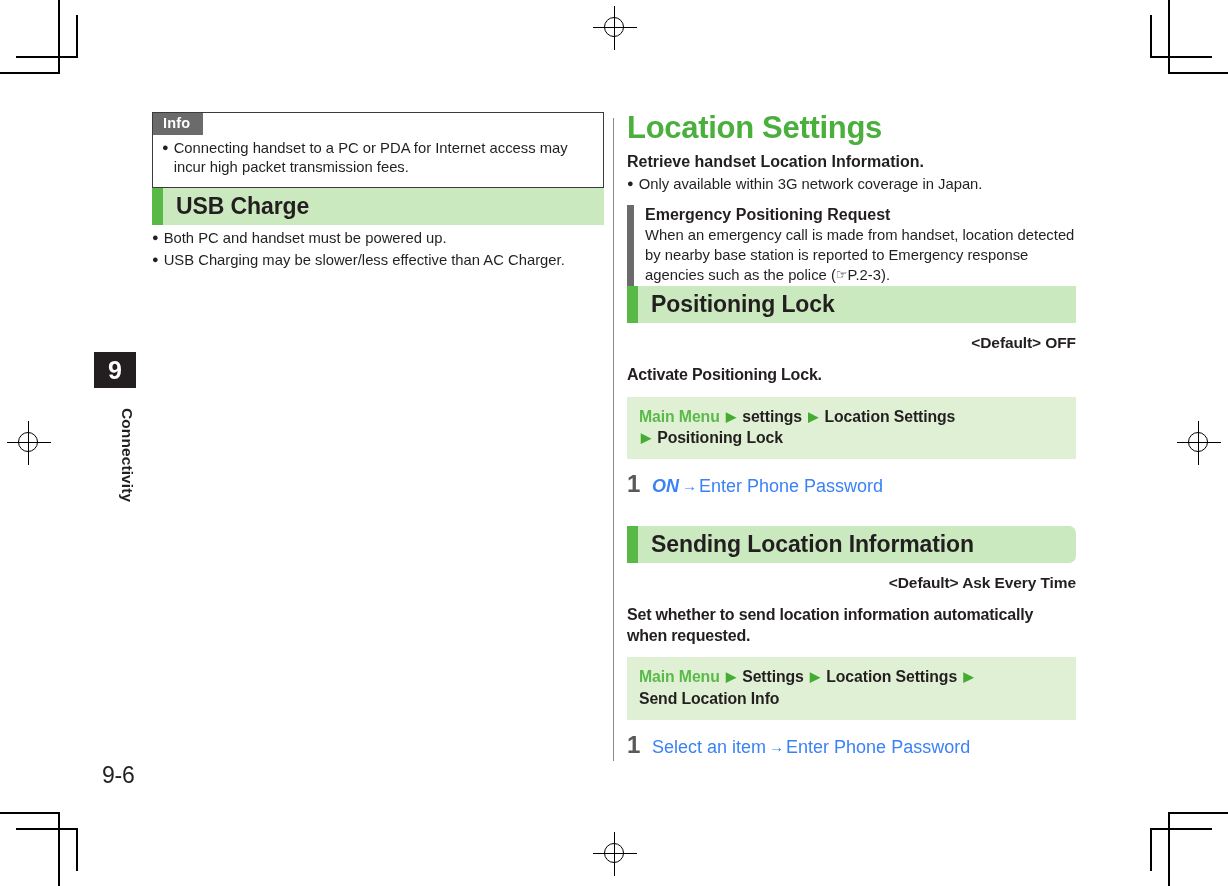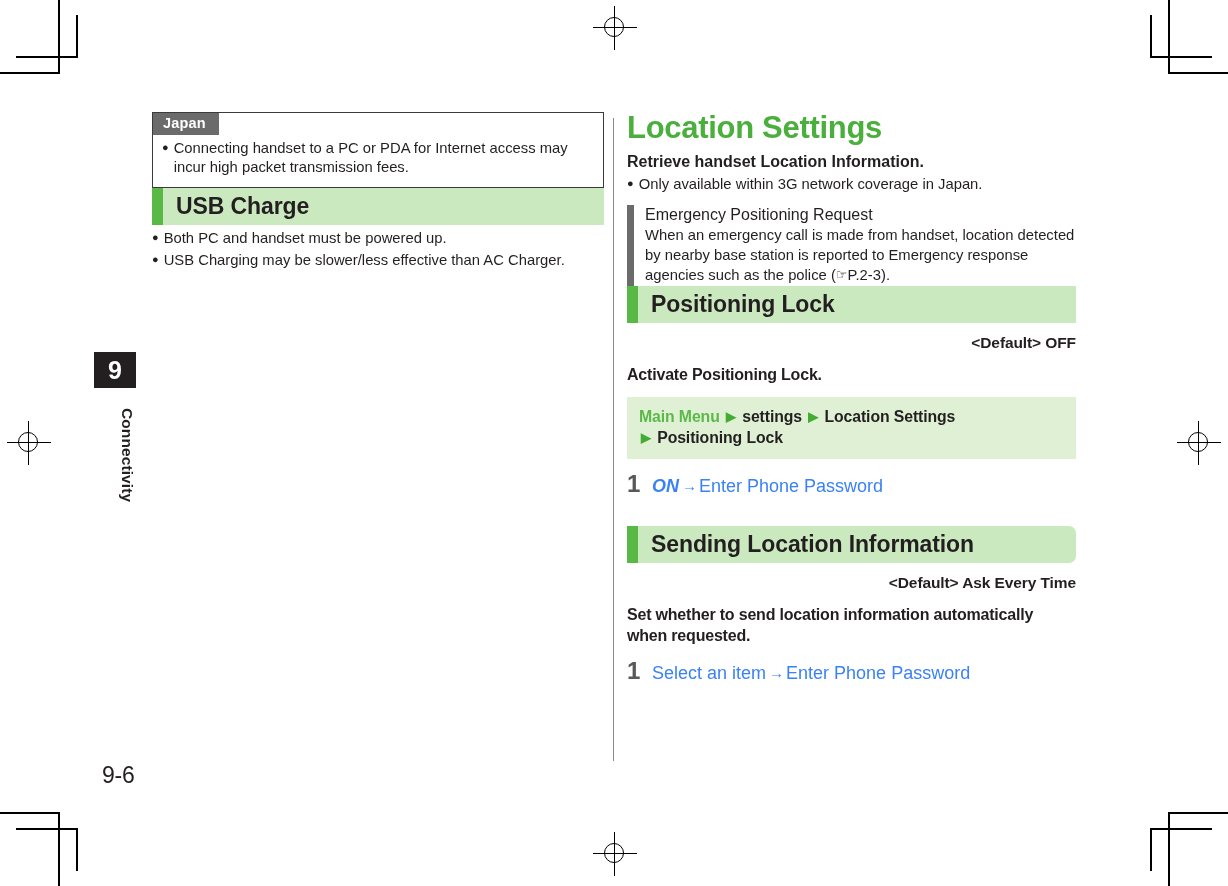--- a/index.html
+++ b/index.html
@@ -212,21 +212,21 @@
   }
   .callout .gbar {
     flex: 0 0 auto;
     width: 7px;
     background: #6b6b6b;
     margin-right: 11px;
   }
   .callout .cbody { flex: 1 1 auto; }
   .callout .chead {
     font-size: 16px;
-    font-weight: normal;
+    font-weight: bold;
     line-height: 1.28;
   }
   .callout .ctext {
     font-size: 14.8px;
     line-height: 1.35;
     margin-top: 1px;
   }
   .hand-icon {
     display: inline-block;
     font-size: 13px;
@@ -354,21 +354,21 @@
     <span>Connectivity</span>
   </div>
 
   <div class="folio">9-6</div>
 
   <div class="col-divider"></div>
 
   <div class="col-left">
 
     <div class="note-box">
-      <div class="note-tab">Japan</div>
+      <div class="note-tab">Info</div>
       <div class="note-body">
         <div class="bullet-line">
           <span class="dot">●</span>
           <span class="txt">Connecting handset to a PC or PDA for Internet access may incur high packet transmission fees.</span>
         </div>
       </div>
     </div>
 
     <div class="sec-head">
       <div class="bar"></div>
@@ -429,20 +429,21 @@
     <div class="sec-head" style="margin-top:28px;border-radius:7px;">
       <div class="bar"></div>
       <div class="title">Sending Location Information</div>
     </div>
 
     <div class="default-line"><span>&lt;Default&gt;</span>
       <span>Ask Every Time</span></div>
 
     <div class="desc">Set whether to send location information automatically when requested.</div>
 
+    <div class="pathbox"><span class="mm">Main Menu</span> <span class="arrow">▶</span> <span>Settings</span> <span class="arrow">▶</span> <span>Location Settings</span> <span class="arrow">▶</span><br><span>Send Location Info</span></div>
 
     <div class="step">
       <div class="num">1</div>
       <div class="stext"><span>Select an item</span><span class="sarrow">→</span><span>Enter Phone Password</span></div>
     </div>
 
   </div>
 </div>
 
 </body></html>

